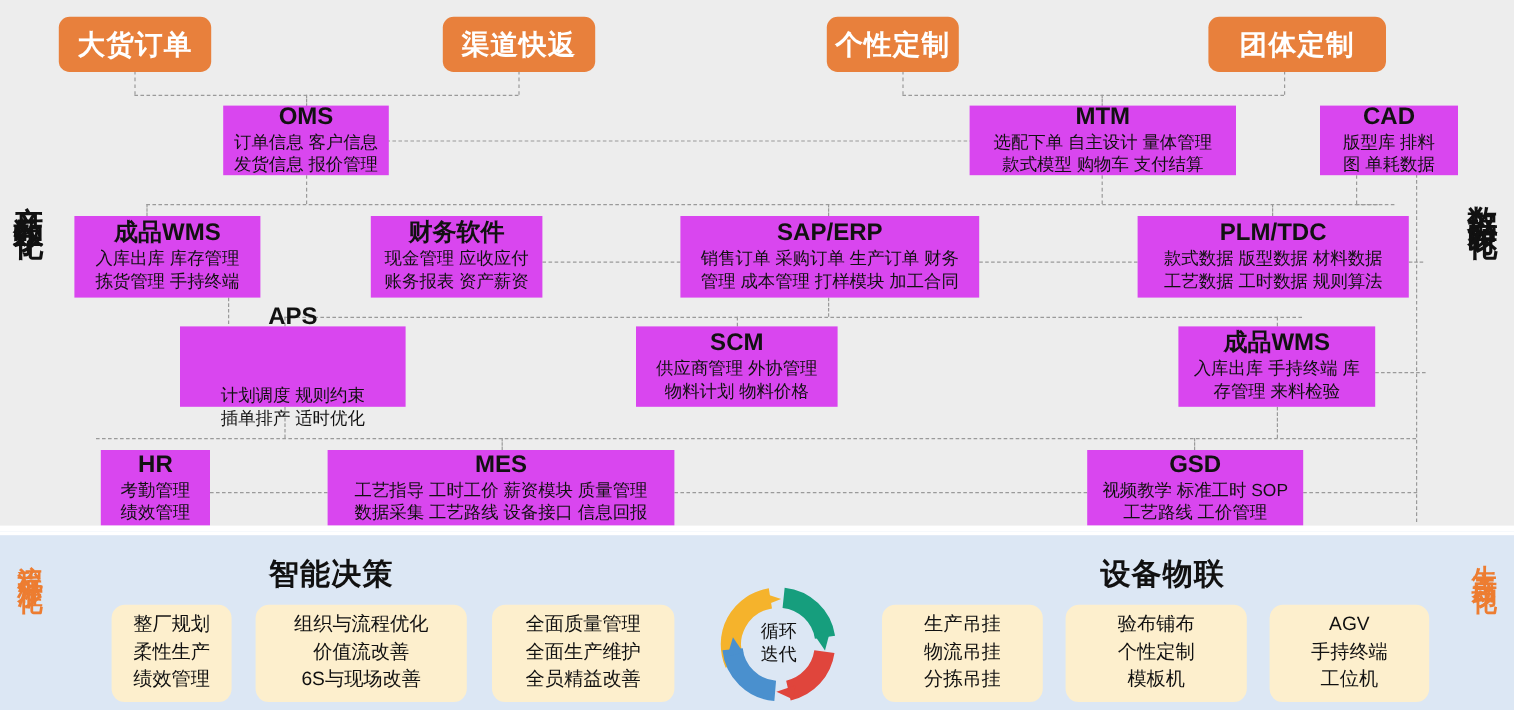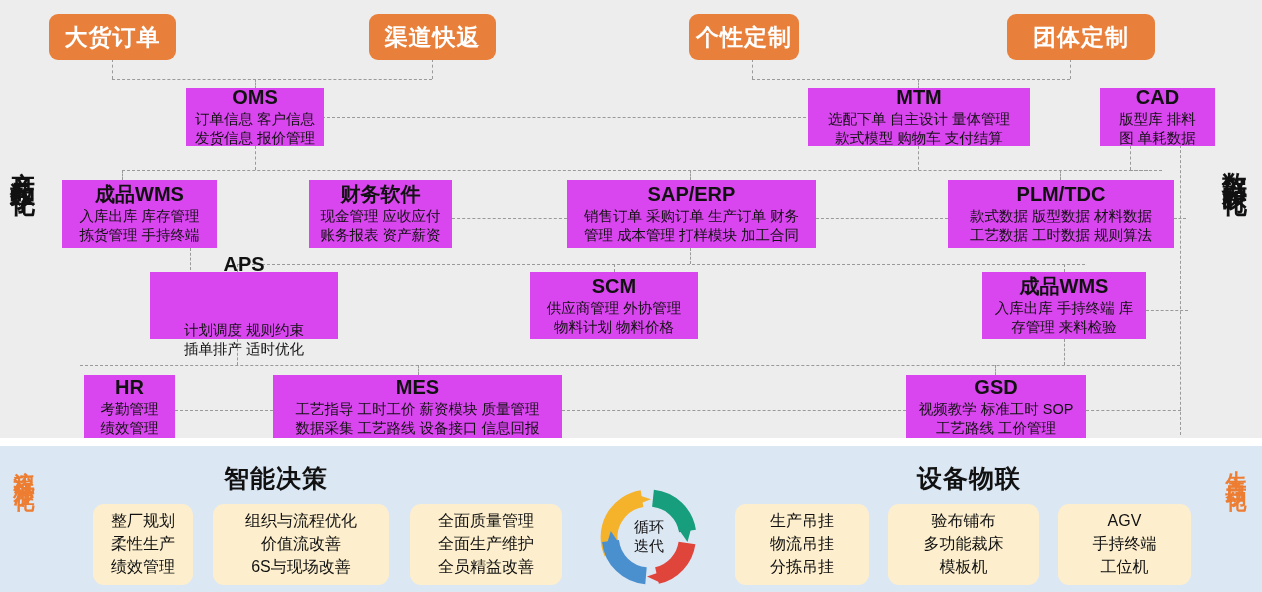--- a/index.html
+++ b/index.html
@@ -287,21 +287,21 @@
     <div class="card" style="left: 213px; top: 58px; width: 176px; height: 81px; white-space: pre-line;">组织与流程优化
 价值流改善
 6S与现场改善</div>
     <div class="card" style="left: 410px; top: 58px; width: 152px; height: 81px; white-space: pre-line;">全面质量管理
 全面生产维护
 全员精益改善</div>
     <div class="card" style="left: 735px; top: 58px; width: 134px; height: 81px; white-space: pre-line;">生产吊挂
 物流吊挂
 分拣吊挂</div>
     <div class="card" style="left: 888px; top: 58px; width: 151px; height: 81px; white-space: pre-line;">验布铺布
-多功能裁床
+个性定制
 模板机</div>
     <div class="card" style="left: 1058px; top: 58px; width: 133px; height: 81px; white-space: pre-line;">AGV
 手持终端
 工位机</div>
   </div>
 
   <div id="ring-wrap">
     <svg width="108" height="104" viewBox="0 0 108 104">
       <g fill="none" stroke-width="17" stroke-linecap="butt">
 

